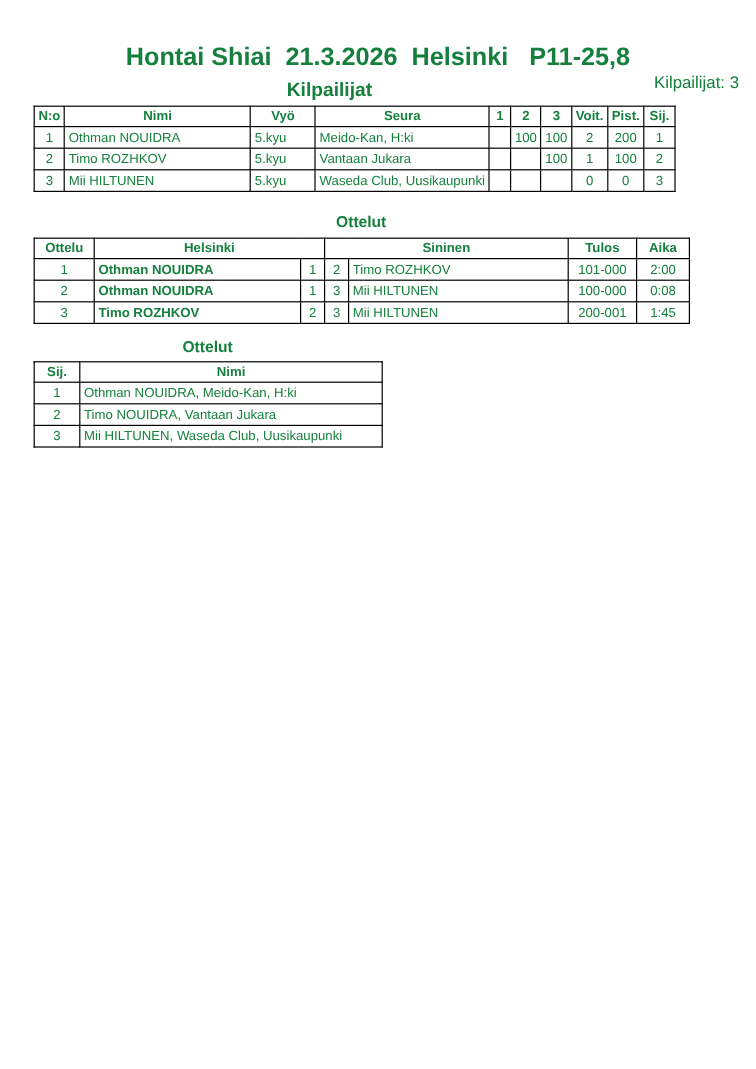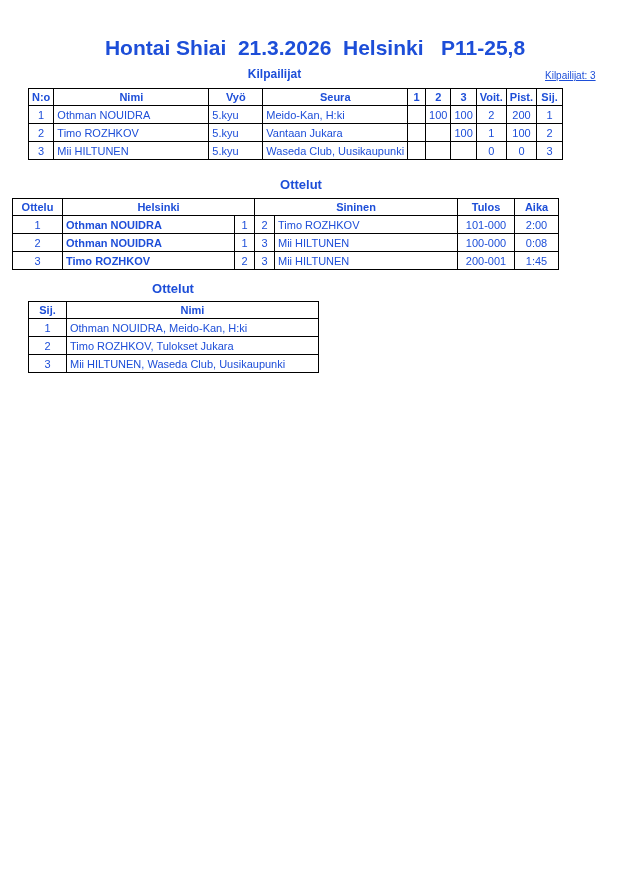--- a/index.html
+++ b/index.html
@@ -2,39 +2,38 @@
 <html><head>
 <meta charset="utf-8">
 <style>
   * { margin:0; padding:0; box-sizing:border-box; }
   html, body { background:#ffffff; }
   .page {
     position:relative;
     width:630px; height:891px;
     margin:0 auto;
     background:#ffffff;
-    color:#1d4ed8;
+    color:#15803d;
     font-family:"Liberation Sans", sans-serif;
   }
   .title {
     position:absolute; top:36px; left:0; width:630px;
     text-align:center;
     font-size:21px; font-weight:bold;
     white-space:pre;
   }
   .sec-heading {
     position:absolute;
     font-weight:bold; font-size:13px;
     text-align:center;
   }
-  #h-kilpailijat { top:67px; left:28px; width:493px; font-size:12px; }
+  #h-kilpailijat { top:67px; left:28px; width:493px; font-size:16px; }
   .count-label {
-    position:absolute; top:70px; left:545px;
-    font-size:10px;
-    text-decoration:underline;
+    position:absolute; top:60px; left:545px;
+    font-size:14px;
   }
   table {
     position:absolute;
     border-collapse:collapse;
     table-layout:fixed;
     background:#fff;
     padding-left:36px;
   }
   td, th {
     border:1px solid #000;
@@ -43,21 +42,21 @@
     height:18px;
     overflow:hidden;
     white-space:nowrap;
   }
   th { font-weight:bold; height:17px; text-align:center; }
   .c { text-align:center; }
   .l { text-align:left; }
   .b { font-weight:bold; }
   #t-kilpailijat { top:88px; left:28px; }
   #h-ottelut     { top:177px; left:28px; width:546px; }
-  #t-ottelut     { top:198px; left:12px; }
+  #t-ottelut     { top:198px; left:28px; }
   #h-tulokset    { top:281px; left:28px; width:290px; }
   #t-tulokset    { top:301px; left:28px; }
 </style>
 </head>
 <body>
 
 <div class="page">
 
   <div class="title">Hontai Shiai  21.3.2026  Helsinki   P11-25,8</div>
 
@@ -190,21 +189,21 @@
         <tr>
       <th>Sij.</th>
       <th>Nimi</th>
     </tr>
     <tr>
       <td class="c">1</td>
       <td class="l">Othman NOUIDRA, Meido-Kan, H:ki</td>
     </tr>
     <tr>
       <td class="c">2</td>
-      <td class="l">Timo ROZHKOV, Tulokset Jukara</td>
+      <td class="l">Timo NOUIDRA, Vantaan Jukara</td>
     </tr>
     <tr>
       <td class="c">3</td>
       <td class="l">Mii HILTUNEN, Waseda Club, Uusikaupunki</td>
     </tr>
   </tbody>
     </table>
 
 </div>
 

